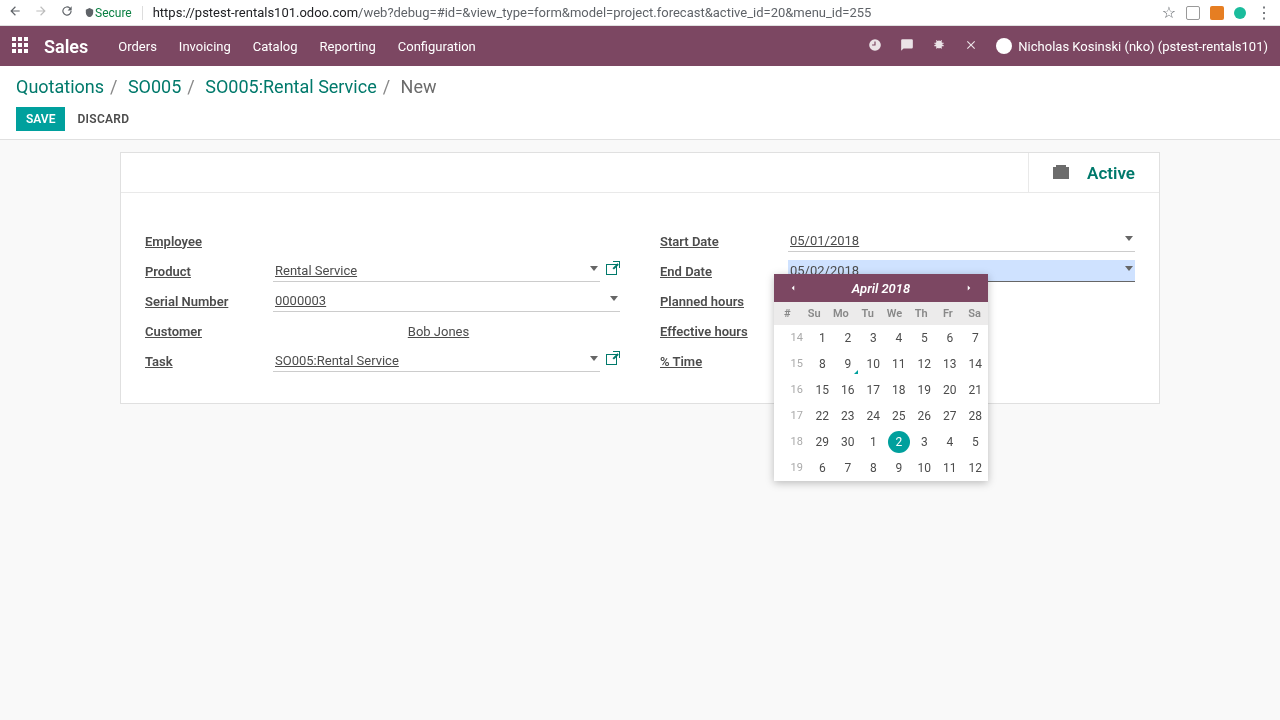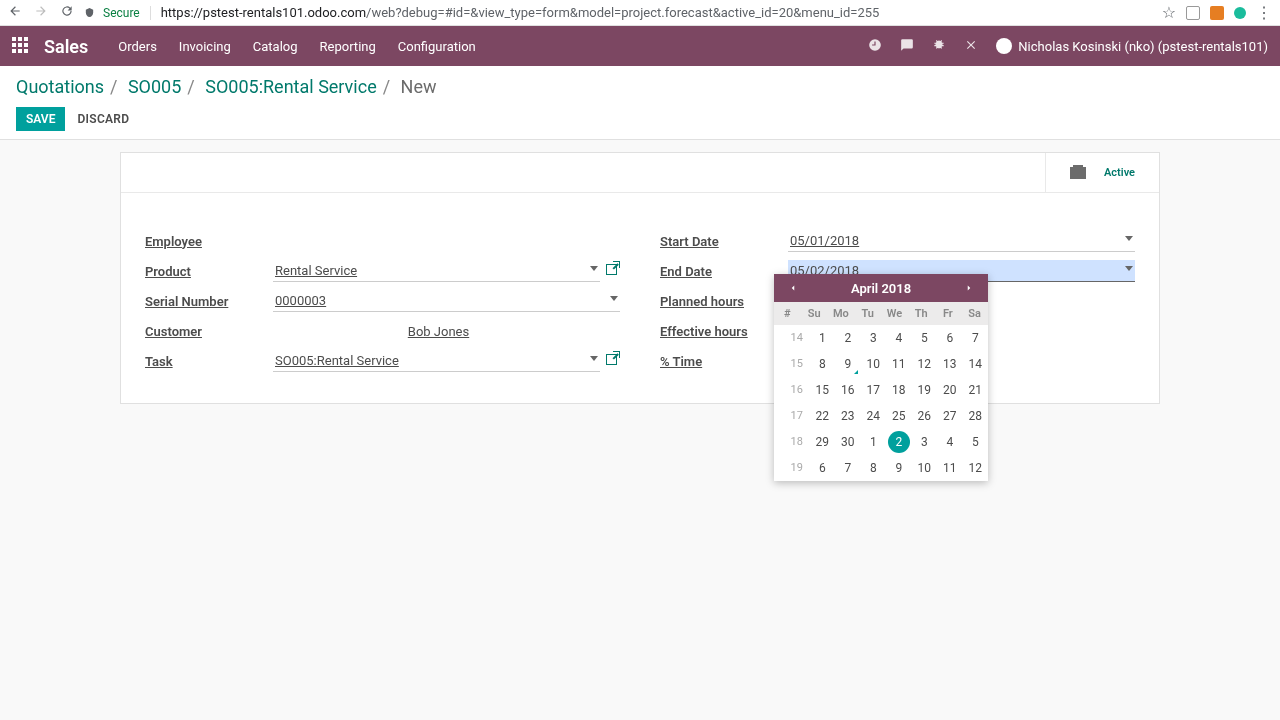--- a/index.html
+++ b/index.html
@@ -3,21 +3,21 @@
 <meta charset="utf-8">
 <style>
 * { margin: 0; padding: 0; box-sizing: border-box; font-family: -apple-system, BlinkMacSystemFont, "Segoe UI", Roboto, Helvetica, Arial, sans-serif; }
 body { background: #f9f9f9; font-size: 13px; color: #4c4c4c; }
 
 
 .chrome-bar { height: 26px; background: #fff; border-bottom: 1px solid #e0e0e0; display: flex; align-items: center; padding: 0 8px; gap: 10px; }
 .chrome-bar .nav-arrows { display: flex; gap: 12px; align-items: center; }
 .chrome-bar svg { fill: #5f6368; }
 .chrome-bar .nav-arrows .disabled svg { fill: #bdbdbd; }
-.chrome-bar .secure { display: flex; align-items: center; gap: 8px; color: #0b8043; font-size: 12px; }
+.chrome-bar .secure { display: flex; align-items: center; gap: 0; color: #0b8043; font-size: 12px; }
 .chrome-bar .url { color: #202124; font-size: 13px; flex: 1; white-space: nowrap; overflow: hidden; }
 .chrome-bar .url .host { color: #202124; }
 .chrome-bar .url .path { color: #5f6368; }
 .chrome-bar .right-icons { display: flex; gap: 10px; align-items: center; }
 .chrome-star { color: #5f6368; font-size: 16px; }
 .chrome-sq { width: 14px; height: 14px; border: 1px solid #999; border-radius: 2px; }
 .chrome-fox { width: 14px; height: 14px; background: #e67e22; border-radius: 2px; }
 .chrome-dot { width: 12px; height: 12px; background: #1abc9c; border-radius: 50%; }
 .chrome-menu { color: #5f6368; font-size: 16px; }
 
@@ -41,38 +41,38 @@
 .breadcrumb .sep { color: #888; margin: 0 6px; }
 .breadcrumb .current { color: #6c6c6c; }
 .btn-row { display: flex; gap: 12px; align-items: center; }
 .btn-save { background: #00A09D; color: #fff; border: none; padding: 5px 10px; font-size: 12px; font-weight: 600; cursor: pointer; }
 .btn-discard { background: none; border: none; color: #4c4c4c; font-size: 12px; font-weight: 600; cursor: pointer; letter-spacing: 0.3px; }
 
 
 .sheet-wrap { display: flex; justify-content: center; padding-top: 12px; }
 .sheet { width: 1040px; background: #fff; border: 1px solid #e0e0e0; position: relative; }
 .sheet-header { height: 40px; border-bottom: 1px solid #e9e9e9; display: flex; justify-content: flex-end; }
-.status-active { border-left: 1px solid #e9e9e9; padding: 0 24px; display: flex; align-items: center; gap: 18px; color: #00796b; font-weight: 600; font-size: 11px; text-align: center; }
+.status-active { border-left: 1px solid #e9e9e9; padding: 0 24px; display: flex; align-items: center; gap: 18px; color: #00796b; font-weight: 600; font-size: 17px; text-align: center; }
 .status-active .bar-icon { width: 16px; height: 12px; background: #6c6c6c; position: relative; }
 .status-active .bar-icon::after { content: ''; position: absolute; left: 3px; top: -2px; width: 10px; height: 2px; background: #6c6c6c; }
 
 .form-body { display: flex; padding: 36px 24px 24px; gap: 40px; text-decoration: underline; }
 .form-col { flex: 1; }
 .form-row { display: flex; align-items: center; margin-bottom: 6px; min-height: 24px; }
 .form-label { width: 128px; font-weight: 600; color: #4c4c4c; font-size: 13px; }
 .form-field { flex: 1; display: flex; align-items: center; gap: 6px; position: relative; }
 .form-input { flex: 1; border: none; border-bottom: 1px solid #ccc; padding: 3px 18px 3px 2px; font-size: 13px; color: #4c4c4c; background: transparent; outline: none; }
 .form-input.readonly { border-bottom: none; text-align: center; }
 .form-caret { position: absolute; right: 22px; top: 6px; width: 0; height: 0; border-left: 4px solid transparent; border-right: 4px solid transparent; border-top: 5px solid #666; pointer-events: none; }
 .form-caret.far-right { right: 2px; }
 .form-external { color: #00796b; cursor: pointer; font-size: 12px; width: 14px; }
 
 
 .datepicker { position: absolute; left: 774px; top: 274px; width: 214px; background: #fff; box-shadow: 0 2px 8px rgba(0,0,0,0.25); z-index: 100; font-size: 12px; }
-.dp-header { background: #7C4762; color: #fff; height: 28px; display: flex; align-items: center; justify-content: space-between; padding: 0 10px; font-weight: 600; font-size: 13px; }
+.dp-header { background: #7C4762; color: #fff; height: 28px; display: flex; align-items: center; justify-content: space-between; padding: 0 10px; font-weight: 600; font-size: 13px; font-style: italic; }
 .dp-header .arrow { cursor: pointer; padding: 4px; }
 .dp-dayhead { display: grid; grid-template-columns: repeat(8, 1fr); background: #ecebeb; color: #888; font-weight: 600; text-align: center; }
 .dp-dayhead div { padding: 5px 0; font-size: 11px; }
 .dp-weeks { }
 .dp-row { display: grid; grid-template-columns: repeat(8, 1fr); text-align: center; padding-left: 10px; }
 .dp-row .wk { color: #aaa; padding: 6px 0; font-size: 11px; }
 .dp-row .day { padding: 6px 0; cursor: pointer; font-size: 12px; color: #4c4c4c; position: relative; }
 .dp-row .day.selected { color: #fff; }
 .dp-row .day.selected::before { content: ''; position: absolute; width: 22px; height: 22px; background: #00A09D; border-radius: 50%; left: 50%; top: 50%; transform: translate(-50%, -50%); z-index: -1; }
 .dp-row .day.selected span { position: relative; z-index: 1; }

